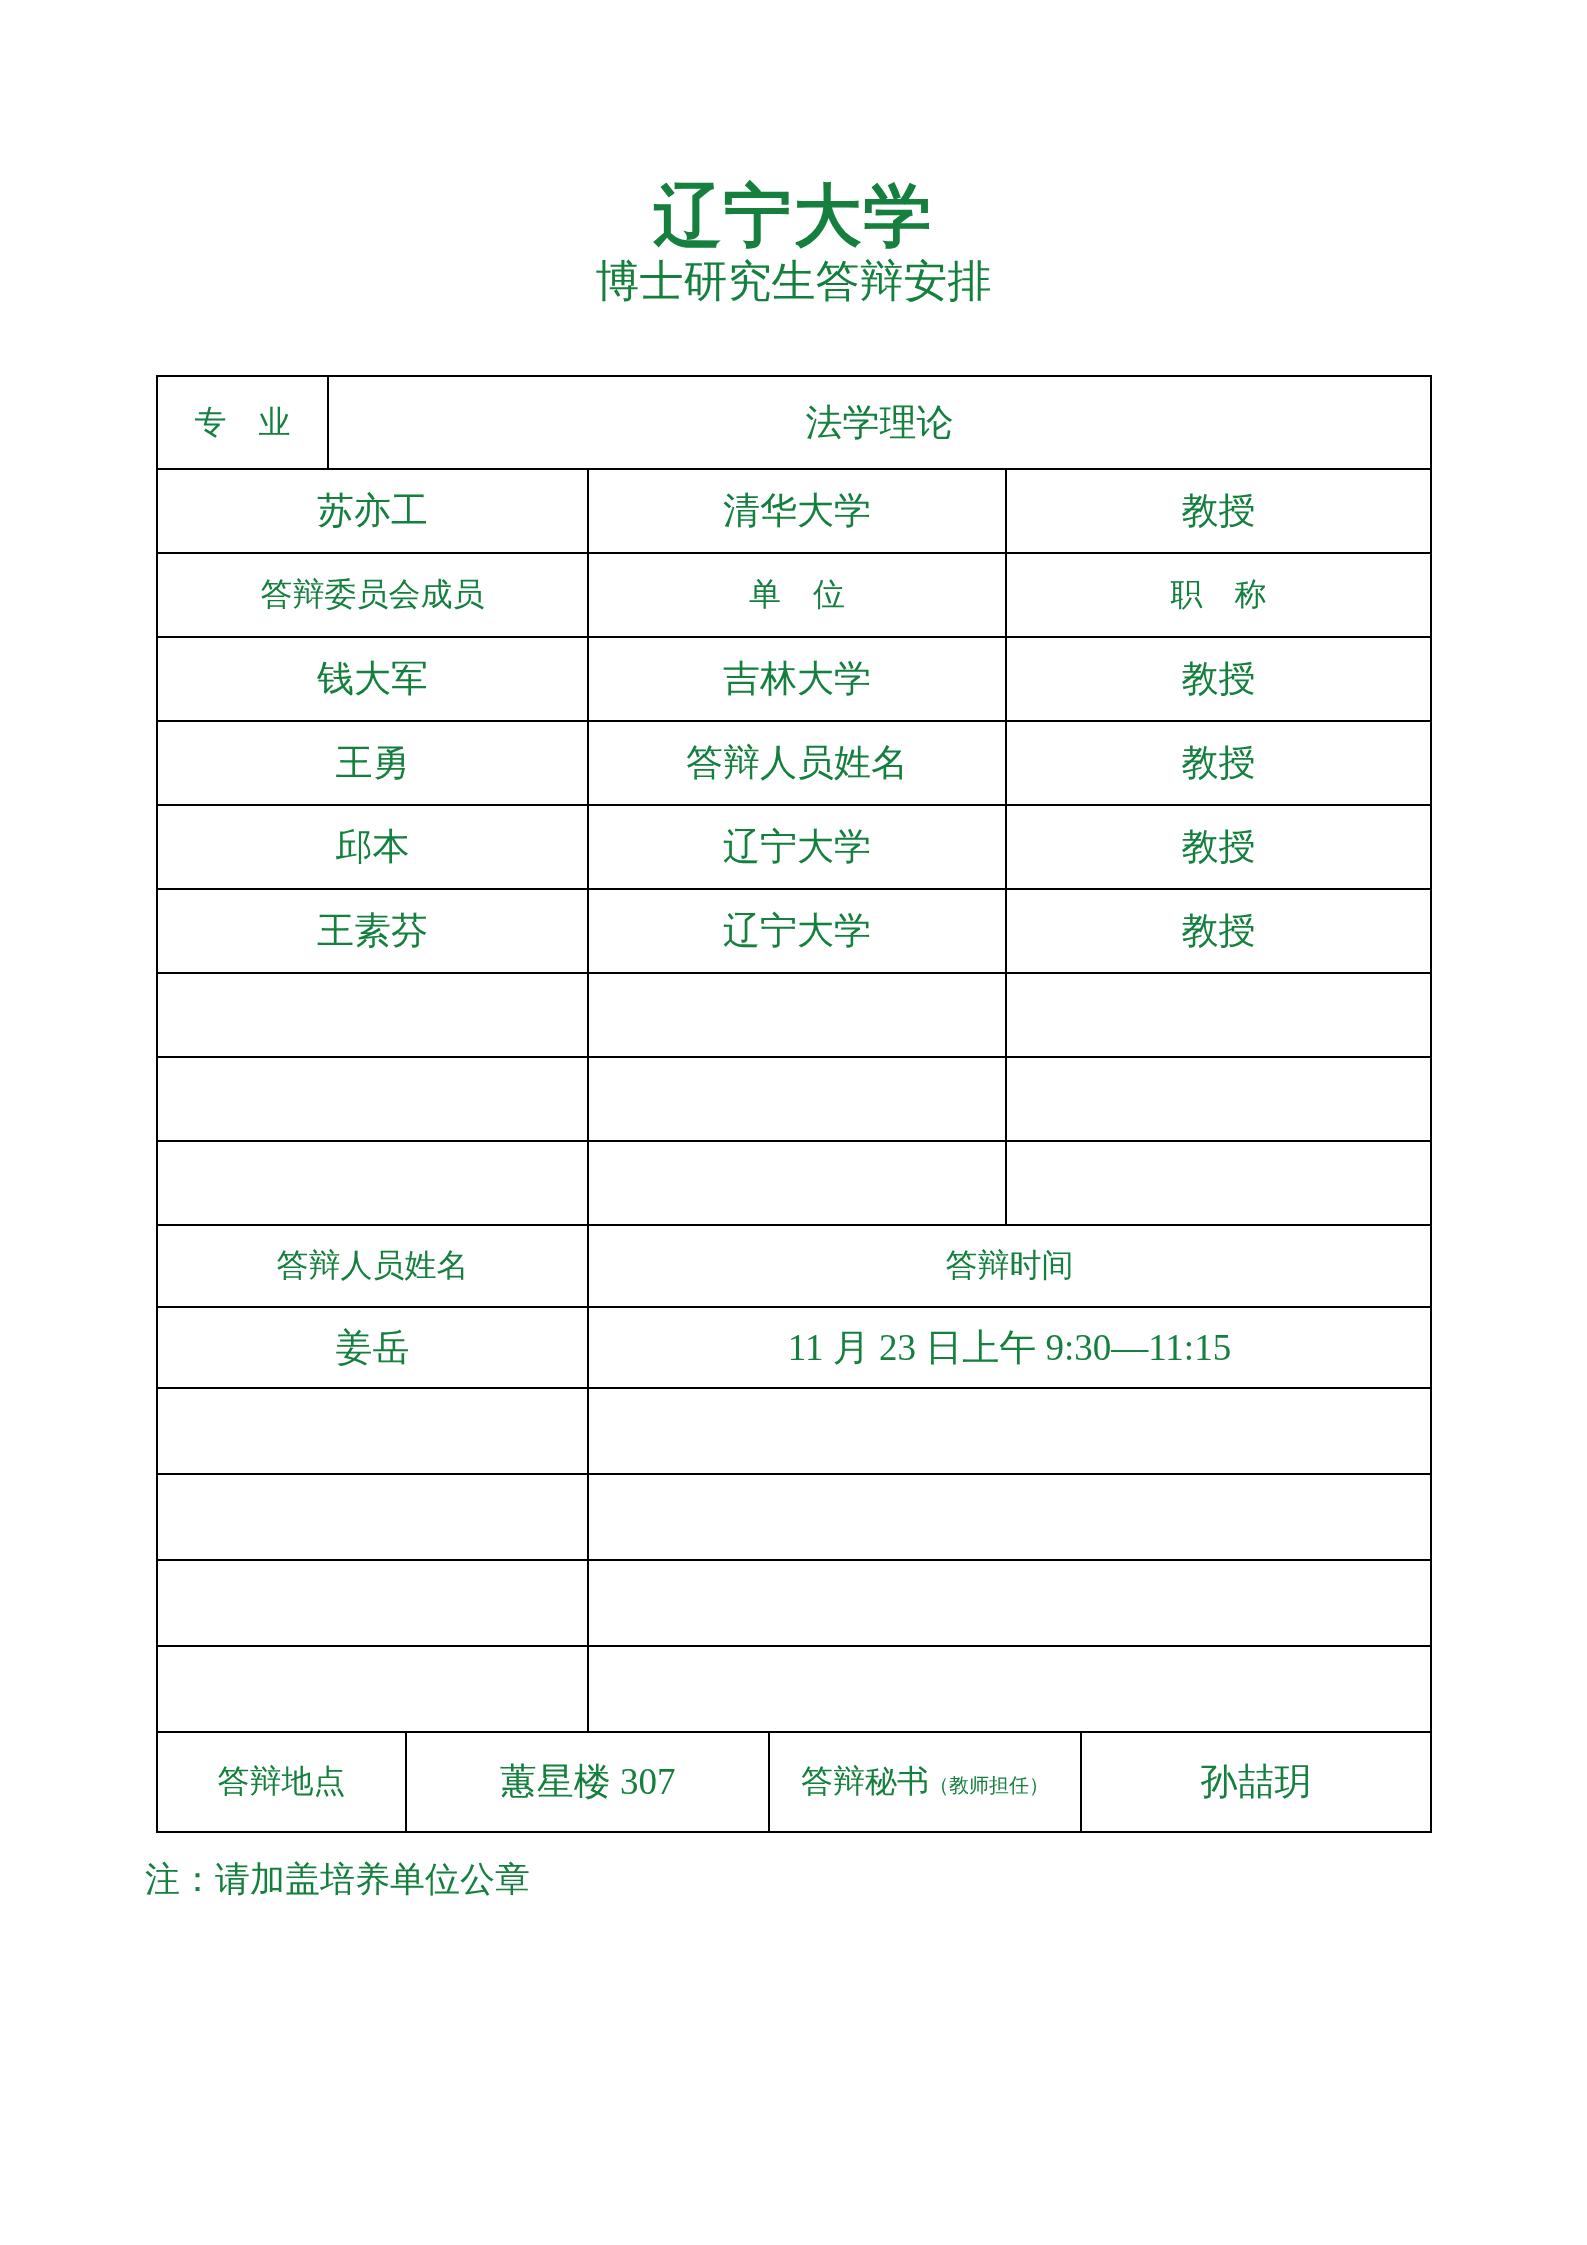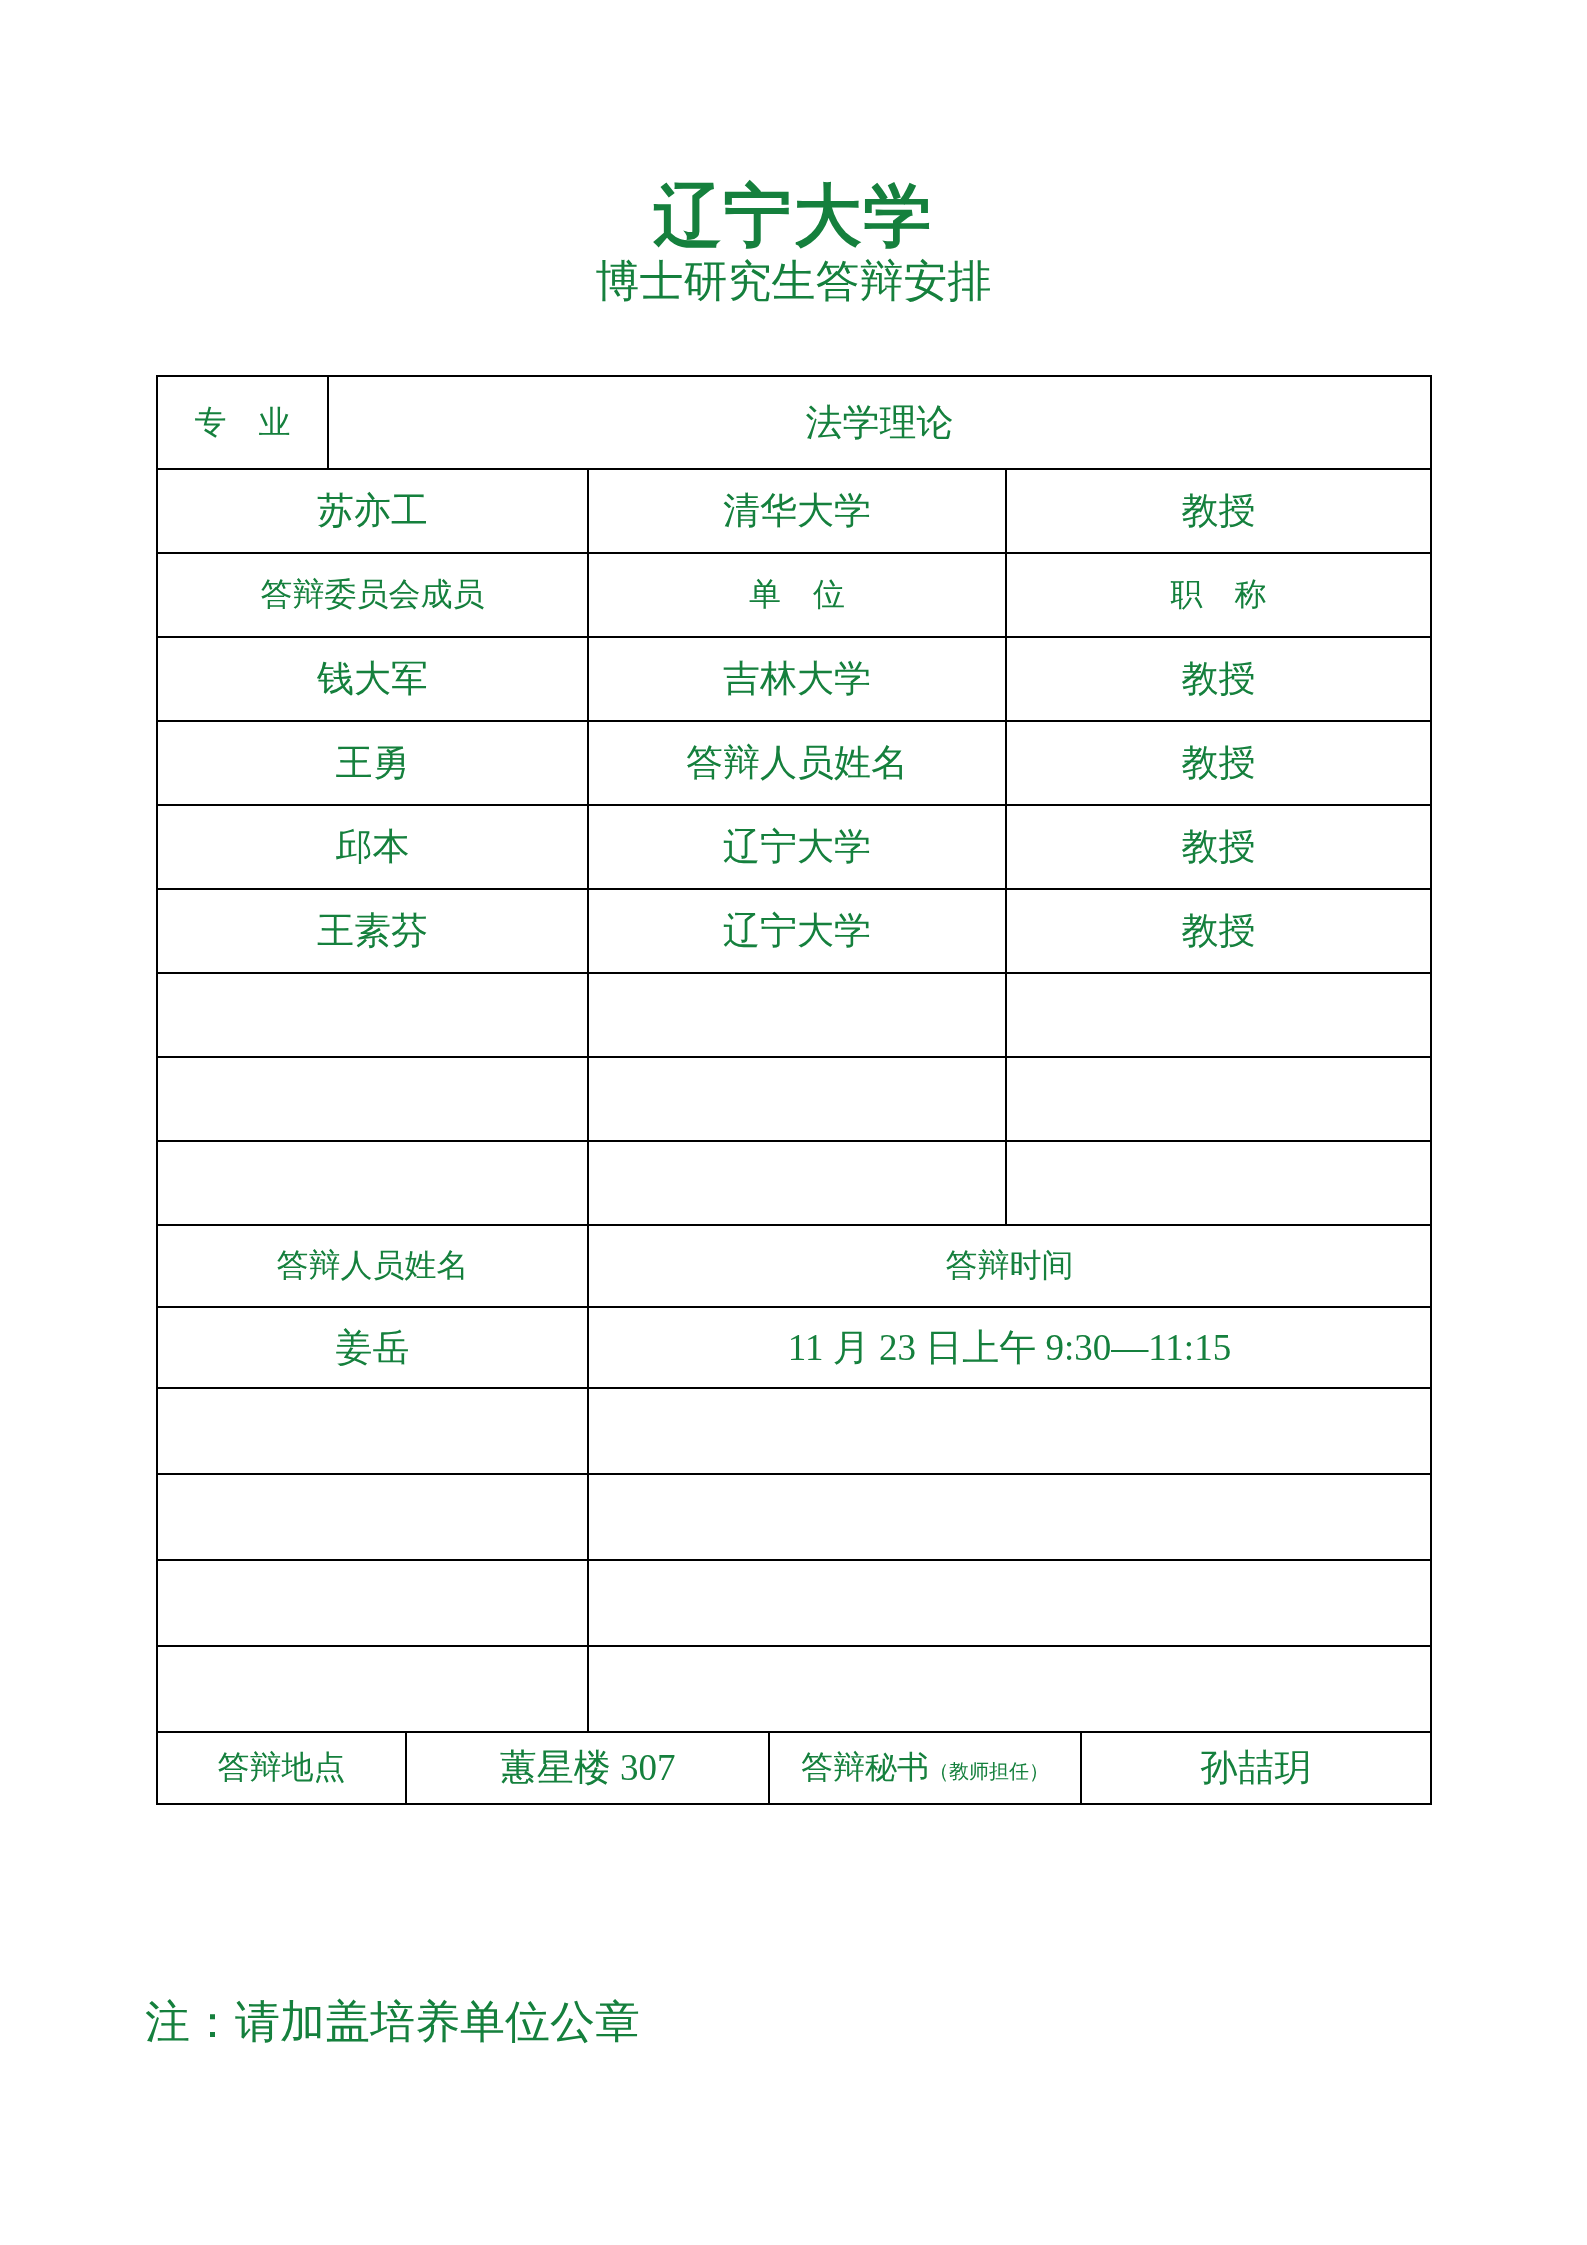--- a/index.html
+++ b/index.html
@@ -52,26 +52,26 @@
     overflow: hidden;
   }
   td.lbl  { font-size: 32px; margin-top: 24px; }
   td.val  { font-size: 37px; }
   .paren  { font-size: 20px; }
   tr.r-major   { height: 93px; }
   tr.r-std     { height: 84px; }
   tr.r-def-hdr { height: 82px; }
   tr.r-def     { height: 81px; }
   tr.r-def-emp { height: 86px; }
-  tr.r-foot    { height: 72px; }
+  tr.r-foot    { height: 100px; }
   .doc-note {
     position: absolute;
     left: 145px;
-    top: 1992px;
-    font-size: 45px;
+    top: 1856px;
+    font-size: 35px;
     font-family: "Liberation Serif", serif;
   }
 </style>
 </head>
 <body>
 
 <div class="page">
 
   <div class="doc-title">辽宁大学</div>
   <div class="doc-subtitle">博士研究生答辩安排</div>

